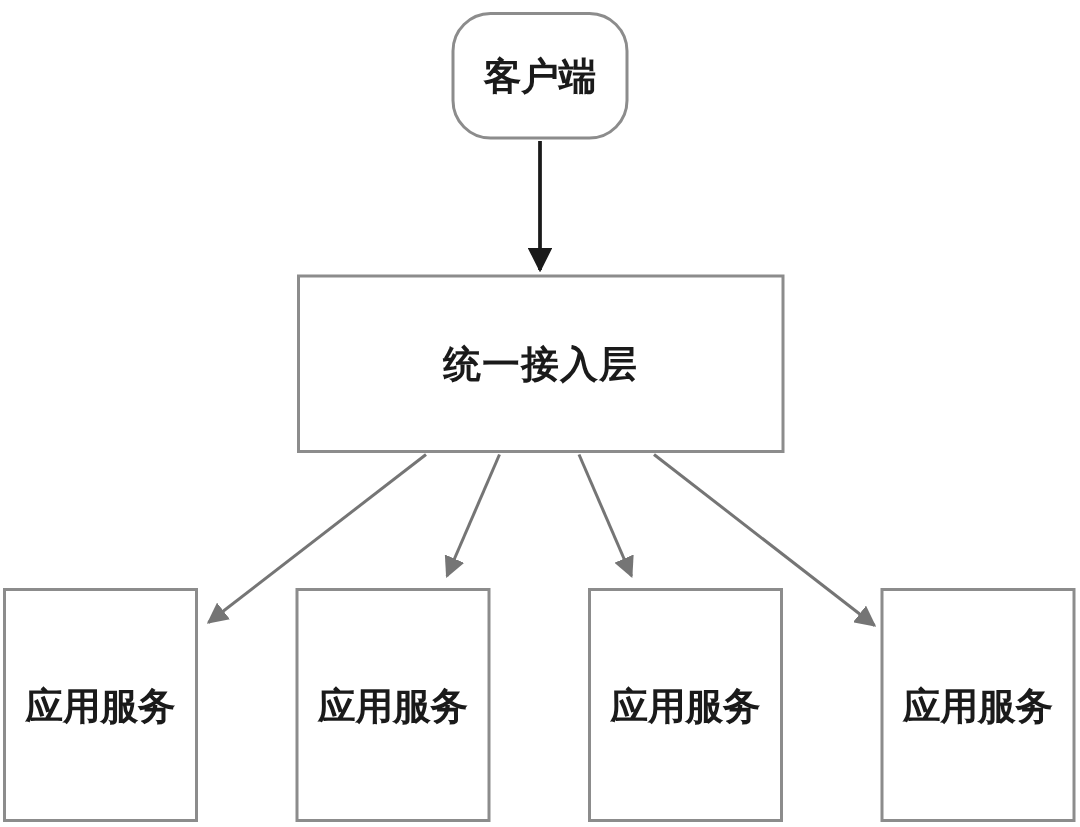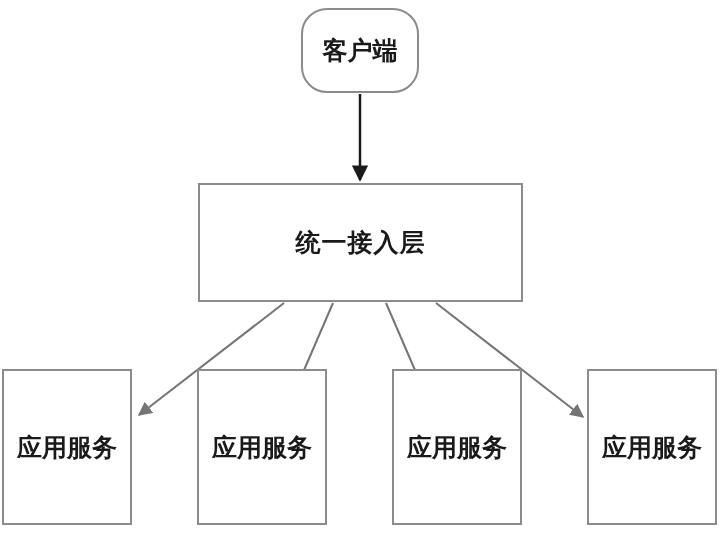--- a/index.html
+++ b/index.html
@@ -34,21 +34,21 @@
     border-radius: 26px;
     font-size: 25px;
   }
   .node-access {
     left: 198px; top: 183px;
     width: 325px; height: 119px;
     font-size: 25px;
     letter-spacing: 1px;
   }
   .node-service {
-    top: 369px;
+    top: 392px;
     width: 130px; height: 156px;
     font-size: 25px;
   }
   .node-service-1 { left: 2px; }
   .node-service-2 { left: 197px; }
   .node-service-3 { left: 392px; }
   .node-service-4 { left: 587px; }
   .label { display: inline-block; white-space: nowrap; }
 </style>
 </head>

